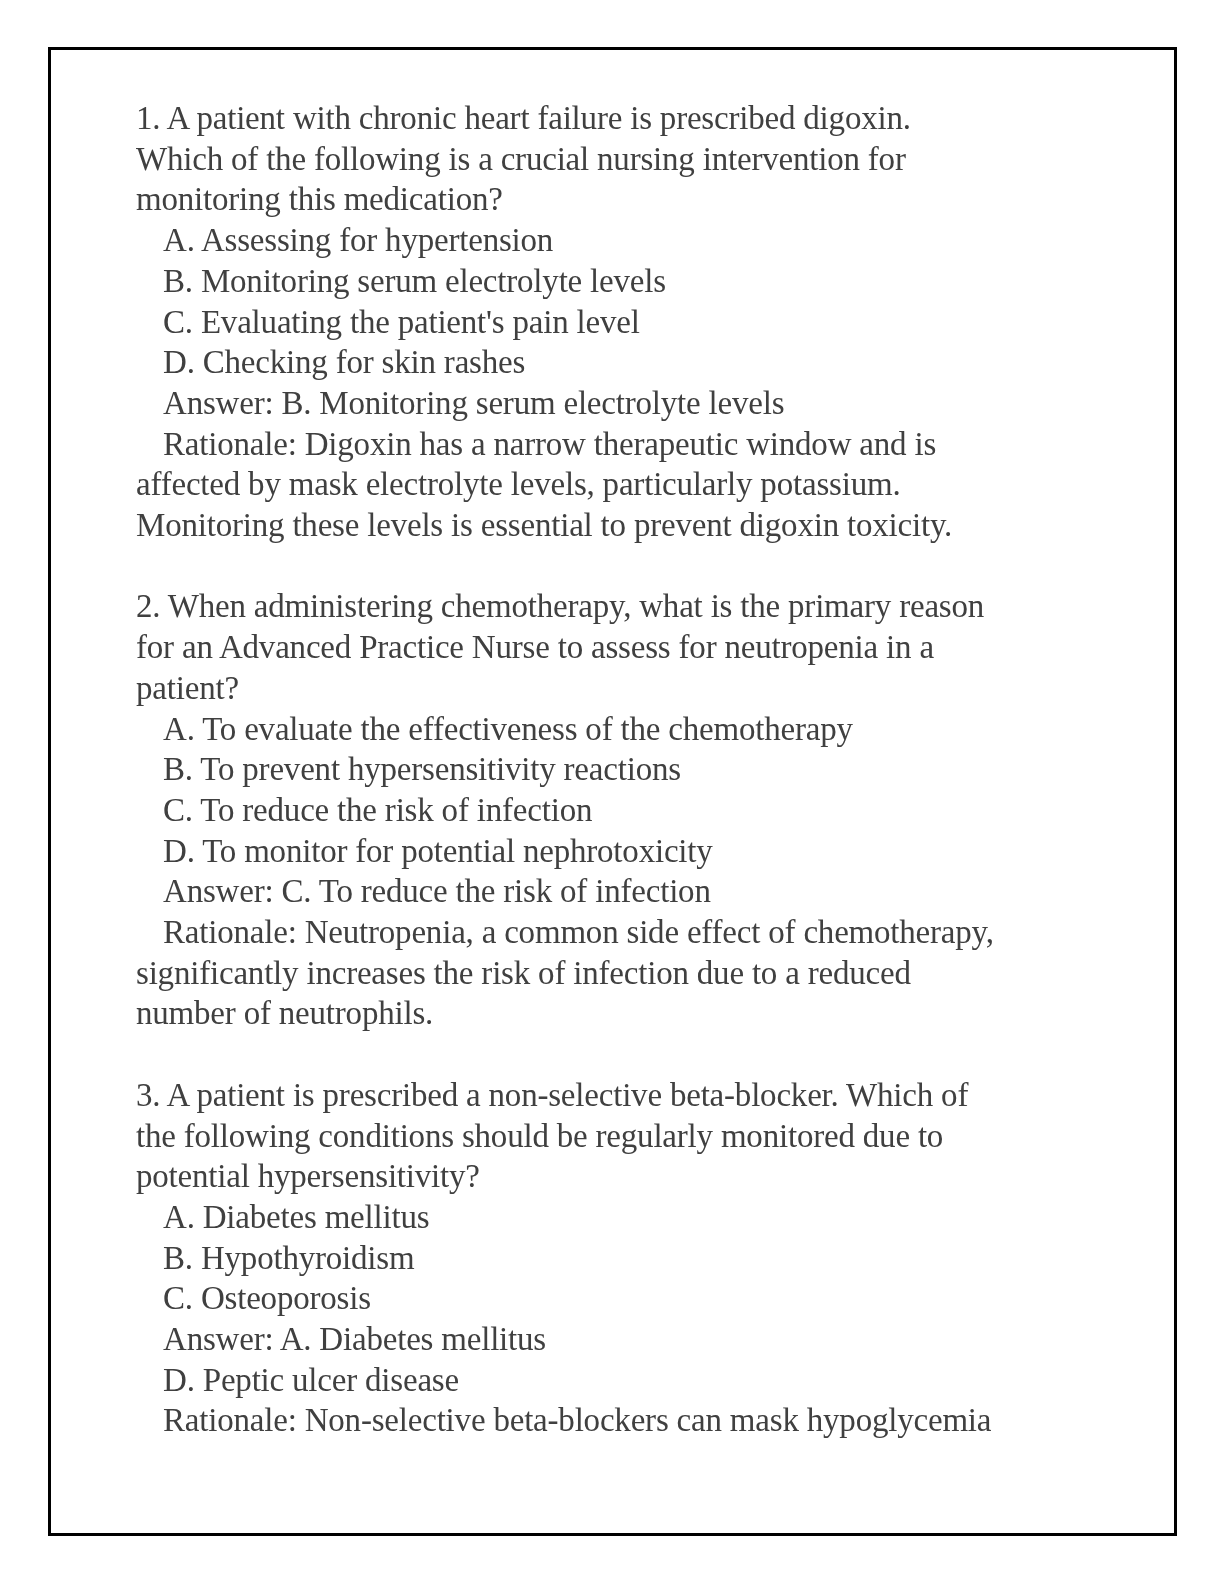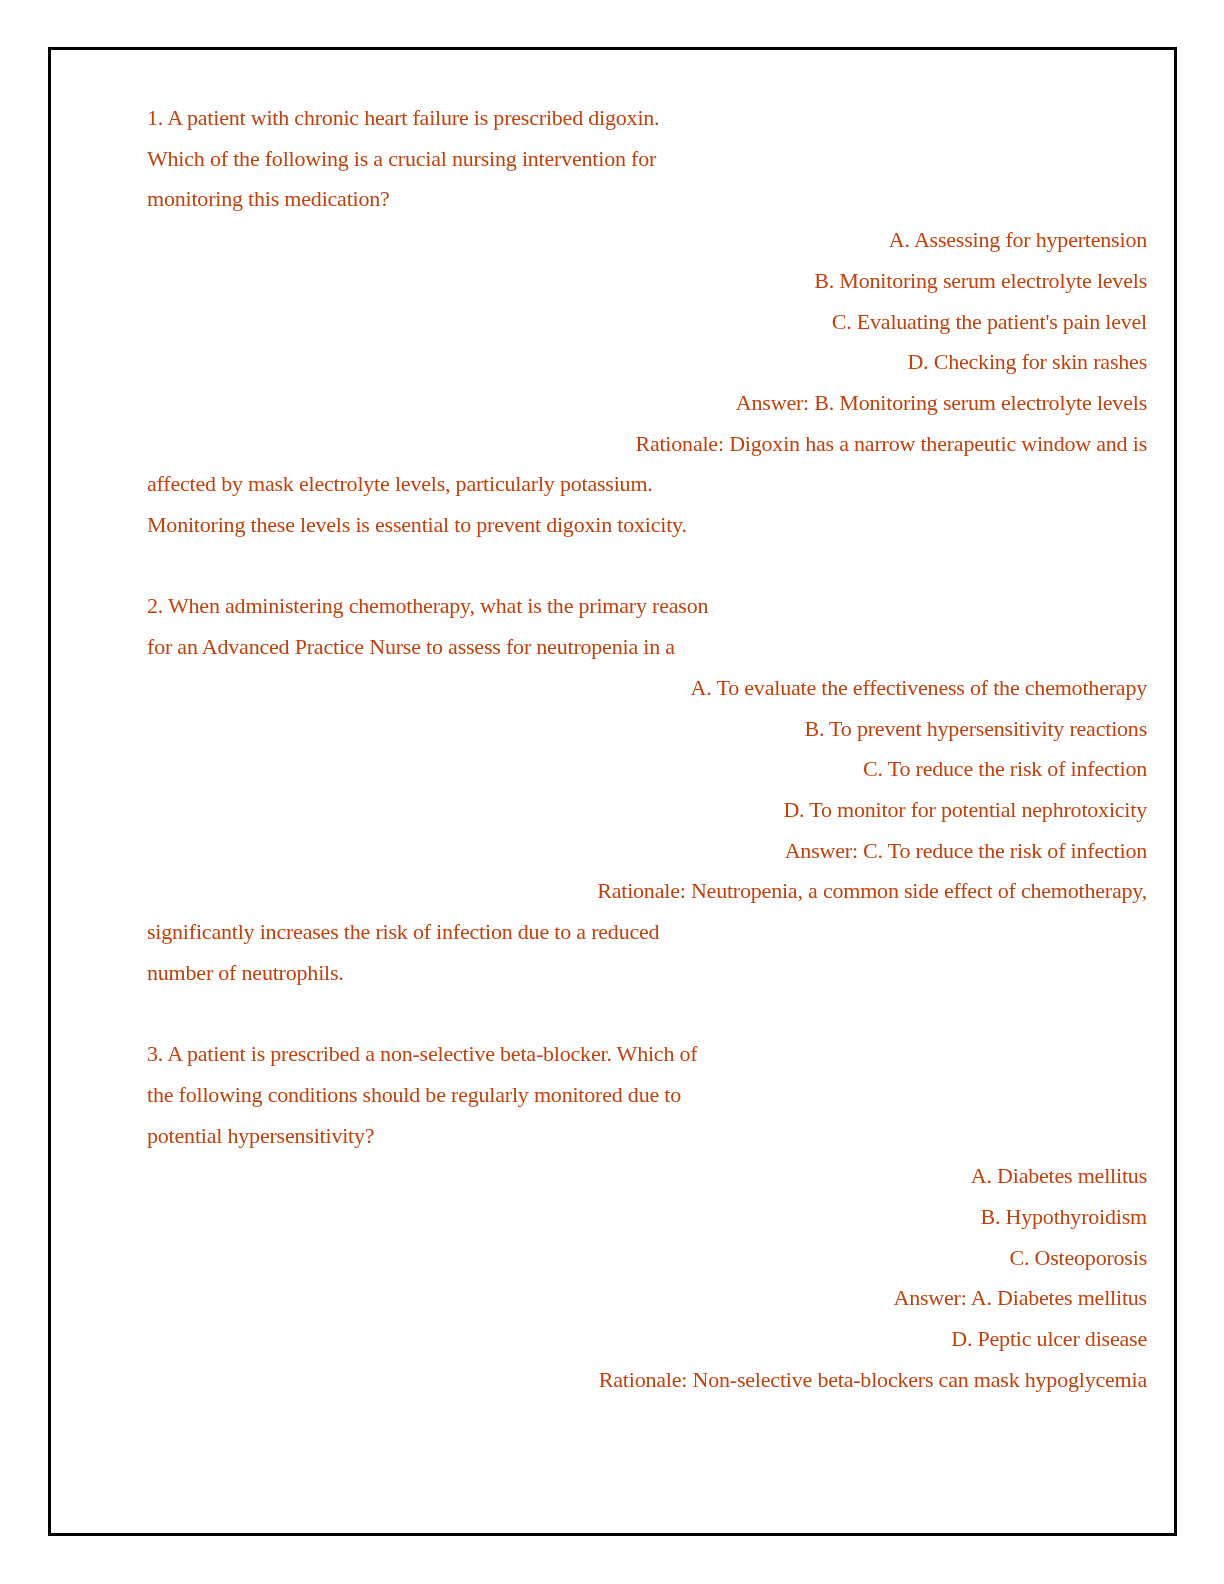--- a/index.html
+++ b/index.html
@@ -6,31 +6,31 @@
   body { width: 1224px; height: 1584px; position: relative; overflow: hidden; }
   .frame {
     position: absolute;
     left: 48px; top: 47px;
     width: 1123px; height: 1483px;
     border: 3px solid #000000;
     box-sizing: content-box;
   }
   .content {
     position: absolute;
-    left: 147px; top: 98px;
+    left: 136px; top: 98px;
     width: 1000px;
     font-family: "Liberation Serif", serif;
-    font-size: 22px;
+    font-size: 33px;
     line-height: 40.7px;
-    color: #c2410c;
+    color: #404040;
     letter-spacing: -0.2px;
   }
   .question { margin: 0 0 40.7px 0; }
   .q-text { display: block; }
-  .indent { display: block; padding-left: 27px; text-align: right; }
+  .indent { display: block; padding-left: 27px; }
 </style>
 </head>
 <body>
 
 <div class="frame"></div>
 
 <div class="content">
 
   <div class="question">
     <span class="q-text">1. A patient with chronic heart failure is prescribed digoxin.</span>
@@ -42,20 +42,21 @@
     <span class="indent">D. Checking for skin rashes</span>
     <span class="indent">Answer: B. Monitoring serum electrolyte levels</span>
     <span class="indent">Rationale: Digoxin has a narrow therapeutic window and is</span>
     <span class="q-text">affected by mask electrolyte levels, particularly potassium.</span>
     <span class="q-text">Monitoring these levels is essential to prevent digoxin toxicity.</span>
   </div>
 
   <div class="question">
     <span class="q-text">2. When administering chemotherapy, what is the primary reason</span>
     <span class="q-text">for an Advanced Practice Nurse to assess for neutropenia in a</span>
+    <span class="q-text">patient?</span>
     <span class="indent">A. To evaluate the effectiveness of the chemotherapy</span>
     <span class="indent">B. To prevent hypersensitivity reactions</span>
     <span class="indent">C. To reduce the risk of infection</span>
     <span class="indent">D. To monitor for potential nephrotoxicity</span>
     <span class="indent">Answer: C. To reduce the risk of infection</span>
     <span class="indent">Rationale: Neutropenia, a common side effect of chemotherapy,</span>
     <span class="q-text">significantly increases the risk of infection due to a reduced</span>
     <span class="q-text">number of neutrophils.</span>
   </div>
 

